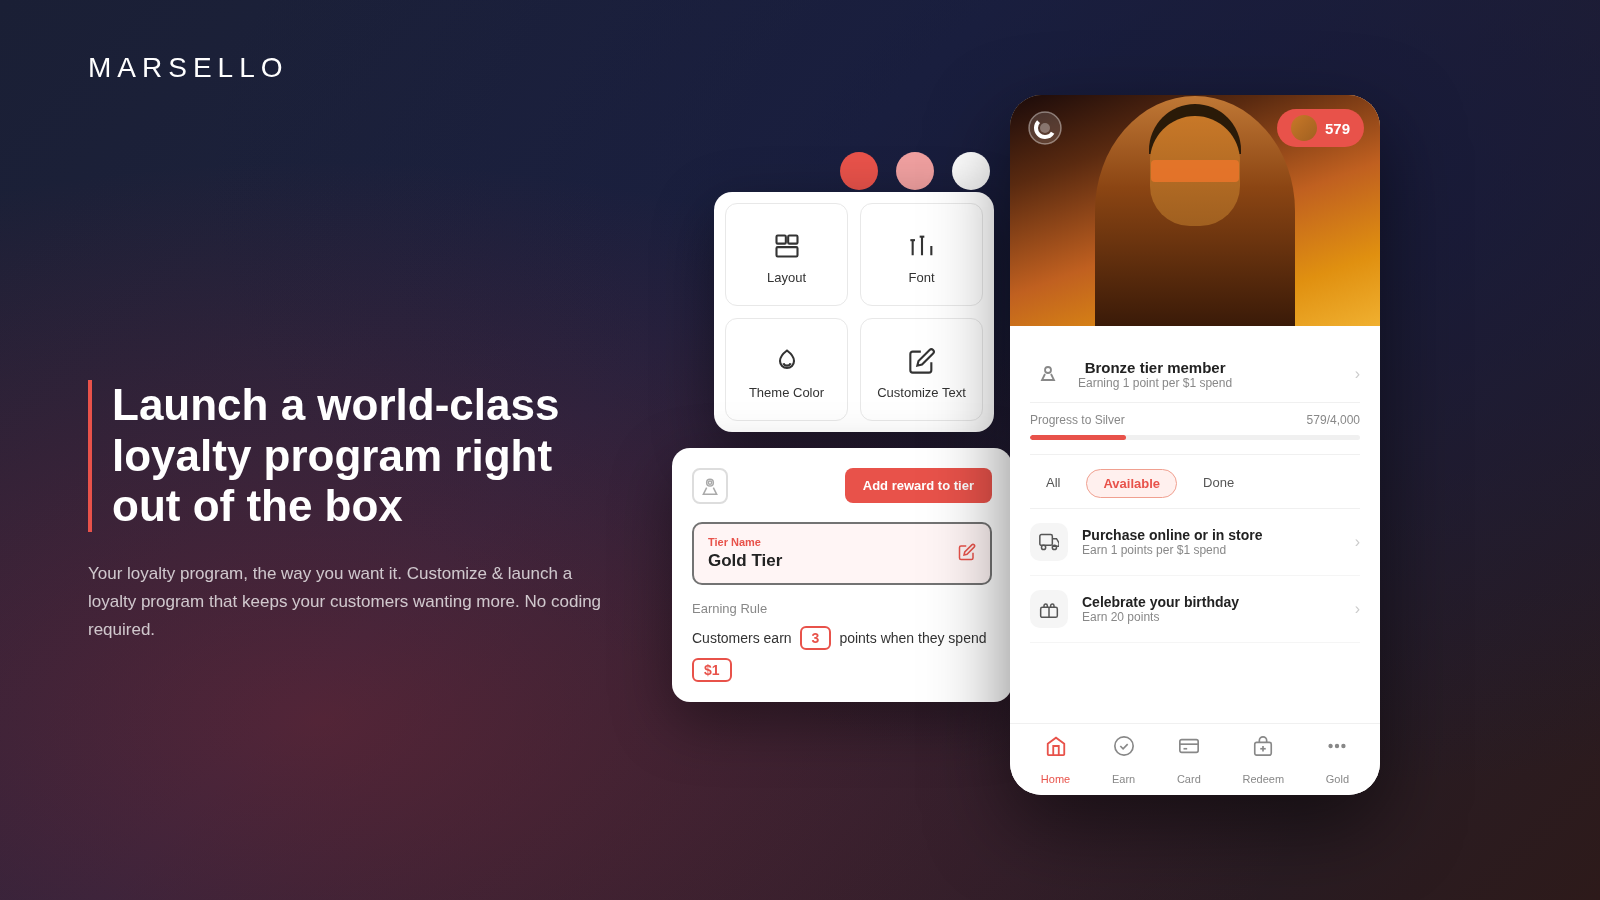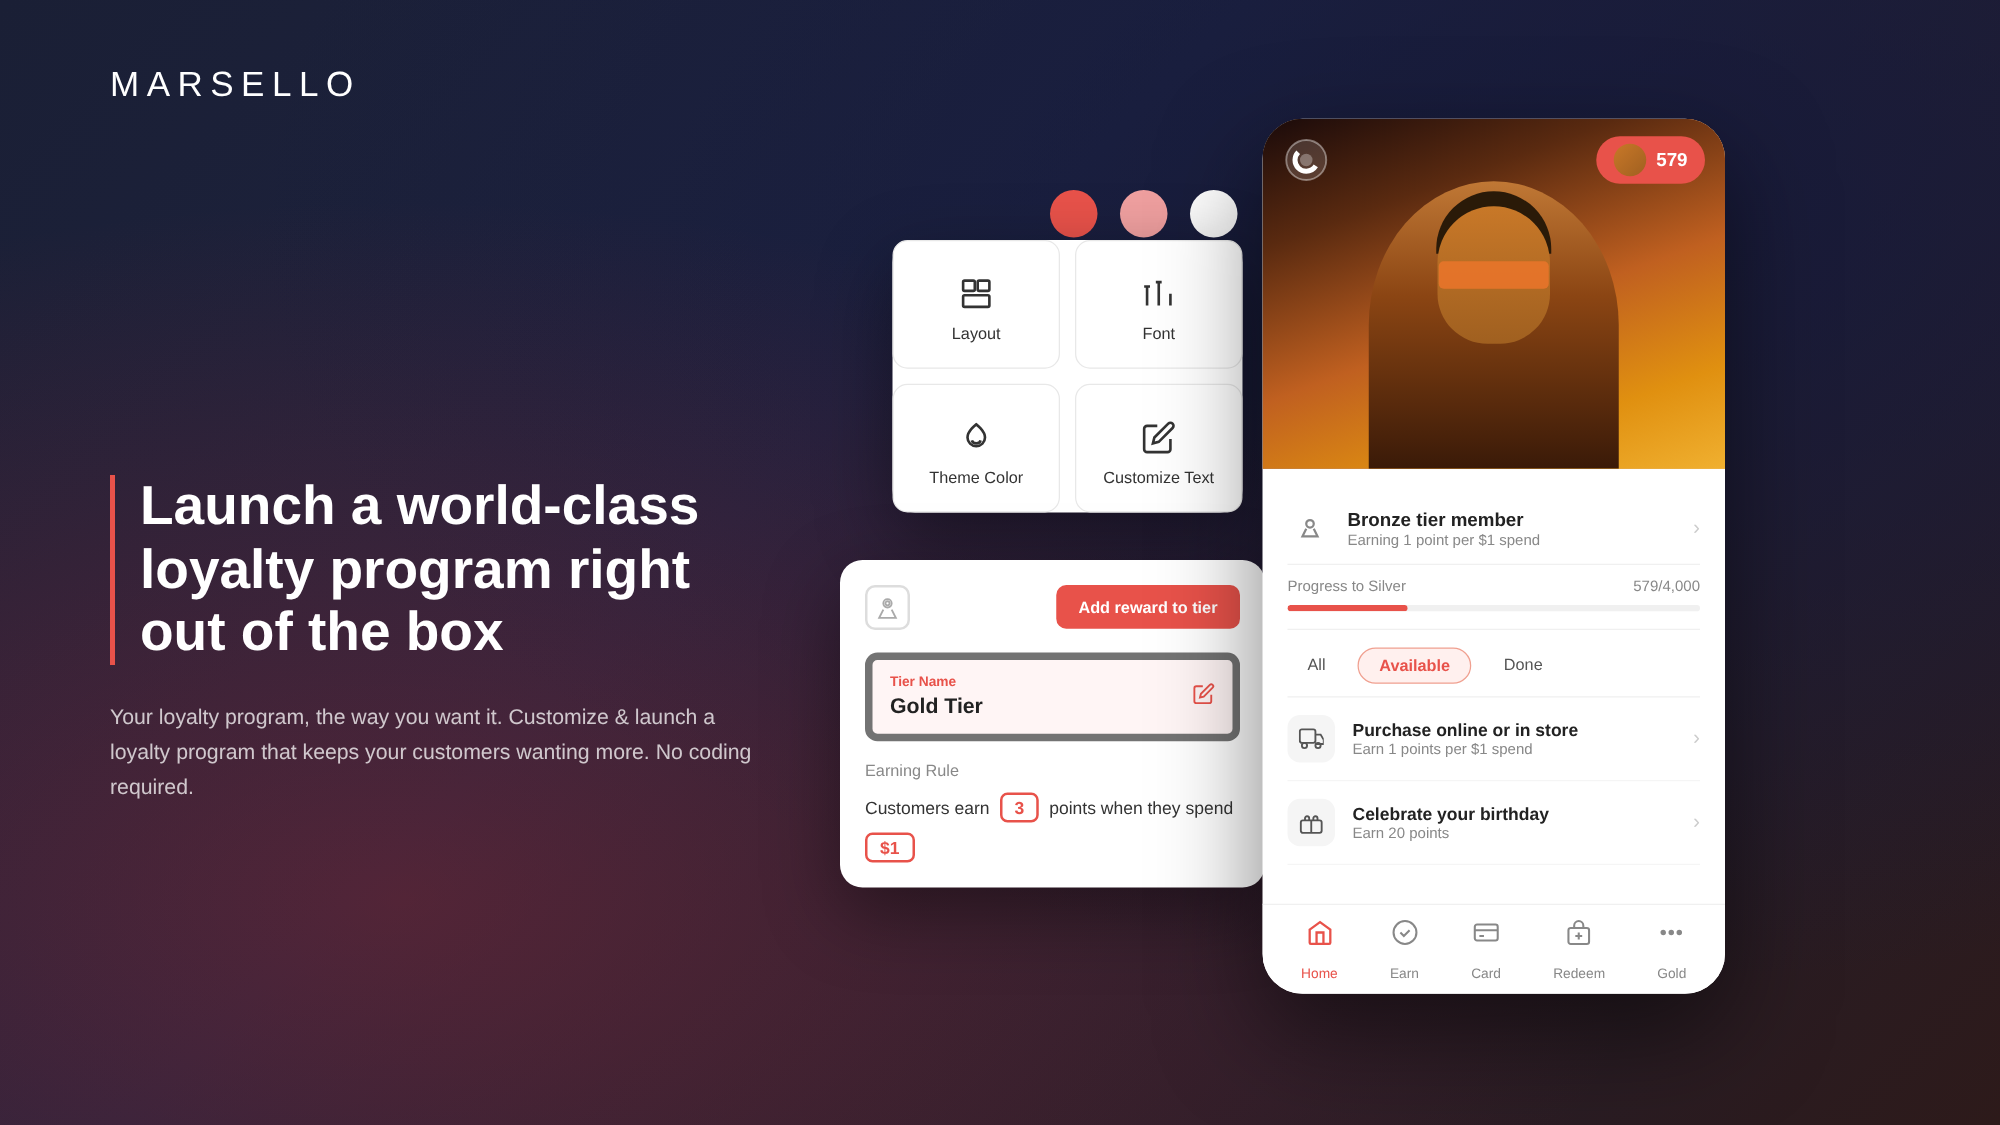--- a/index.html
+++ b/index.html
@@ -76,21 +76,21 @@
     .dot-white { background: #ffffff; }
 
     
     .customize-panel {
       position: absolute;
       top: 192px;
       left: 714px;
       width: 280px;
       background: white;
       border-radius: 18px;
-      padding: 0;
+      padding: 11px;
       display: grid;
       grid-template-columns: 1fr 1fr;
       gap: 12px;
       box-shadow: 0 20px 60px rgba(0,0,0,0.4);
     }
     .customize-option {
       background: white;
       border: 1px solid #e8e8e8;
       border-radius: 12px;
       padding: 28px 16px 20px;
@@ -144,21 +144,21 @@
       background: #e8524a;
       color: white;
       border: none;
       border-radius: 8px;
       padding: 10px 18px;
       font-size: 13px;
       font-weight: 600;
       cursor: pointer;
     }
     .tier-name-field {
-      border: 6px solid #737373;
+      border: 2px solid #737373;
       border-radius: 10px;
       padding: 12px 14px;
       display: flex;
       align-items: center;
       justify-content: space-between;
       margin-bottom: 16px;
       background: #fff5f5;
     }
     .tier-name-label {
       font-size: 11px;
@@ -207,21 +207,21 @@
       height: 700px;
       background: white;
       border-radius: 32px;
       overflow: hidden;
       box-shadow: 0 30px 80px rgba(0,0,0,0.5);
     }
 
     
     .mobile-hero {
       width: 100%;
-      height: 280px;
+      height: 231px;
       background: linear-gradient(135deg, #2a1a0a 0%, #8b4513 30%, #c07030 60%, #e8a020 100%);
       position: relative;
       overflow: hidden;
     }
     .mobile-hero-gradient {
       position: absolute;
       inset: 0;
       background: linear-gradient(160deg, #1a0a0a 0%, #5a2a10 25%, #c06020 55%, #e09010 80%, #f0b030 100%);
     }
     
@@ -291,20 +291,21 @@
     
     .mobile-content {
       padding: 16px 20px;
     }
     .tier-member-row {
       display: flex;
       align-items: center;
       justify-content: space-between;
       padding: 14px 0 10px;
       border-bottom: 1px solid #f0f0f0;
+      text-align: center;
     }
     .tier-left {
       display: flex;
       align-items: center;
       gap: 12px;
     }
     .tier-badge-icon {
       width: 36px;
       height: 36px;
       display: flex;

